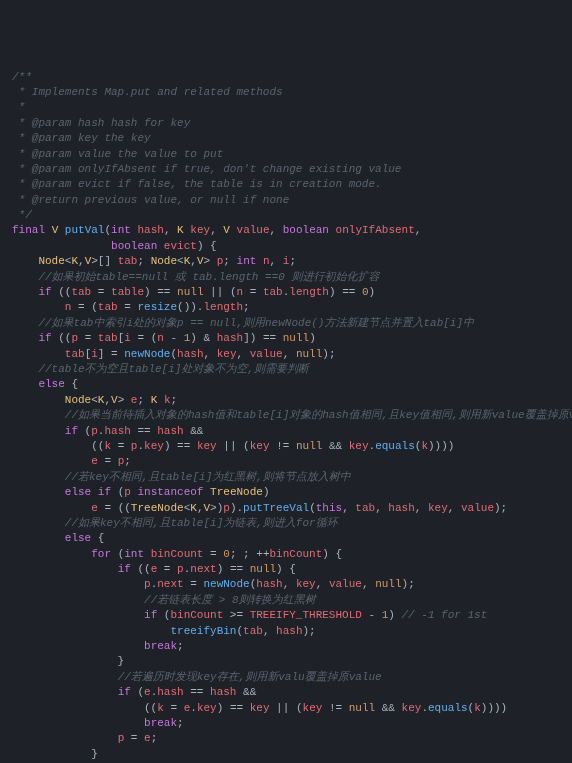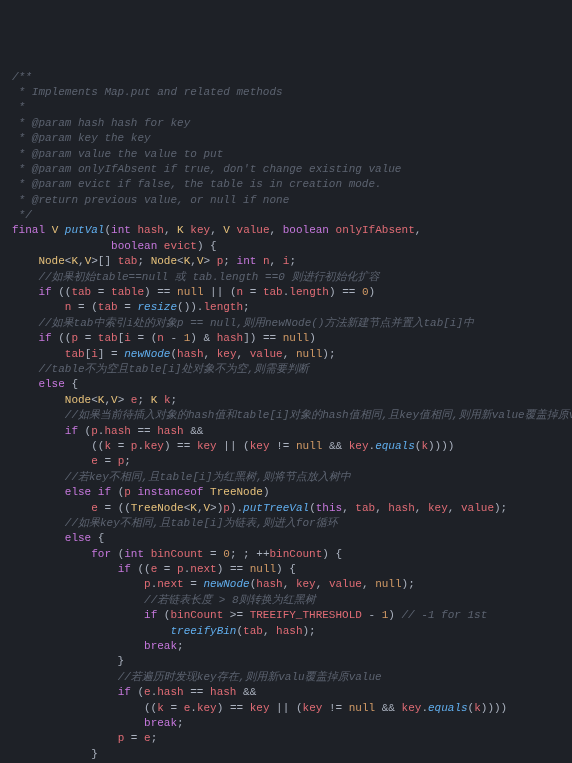--- a/index.html
+++ b/index.html
@@ -12,21 +12,21 @@
     padding: 8px 12px;
     width: 572px;
     height: 763px;
     overflow: hidden;
     white-space: pre;
   }
   .ln { display: block; }
   .c-comment { color: #5c6370; font-style: italic; }
   .c-keyword { color: #c678dd; }
   .c-type { color: #e5c07b; }
-  .c-method { color: #61afef; font-style: italic; }
+  .c-method { color: #61afef; }
   .c-param { color: #e06c75; }
   .c-num { color: #d19a66; }
   .c-null { color: #d19a66; }
   .c-hi { color: #e06c75; }
 </style>
 </head>
 <body>
 
 
 

